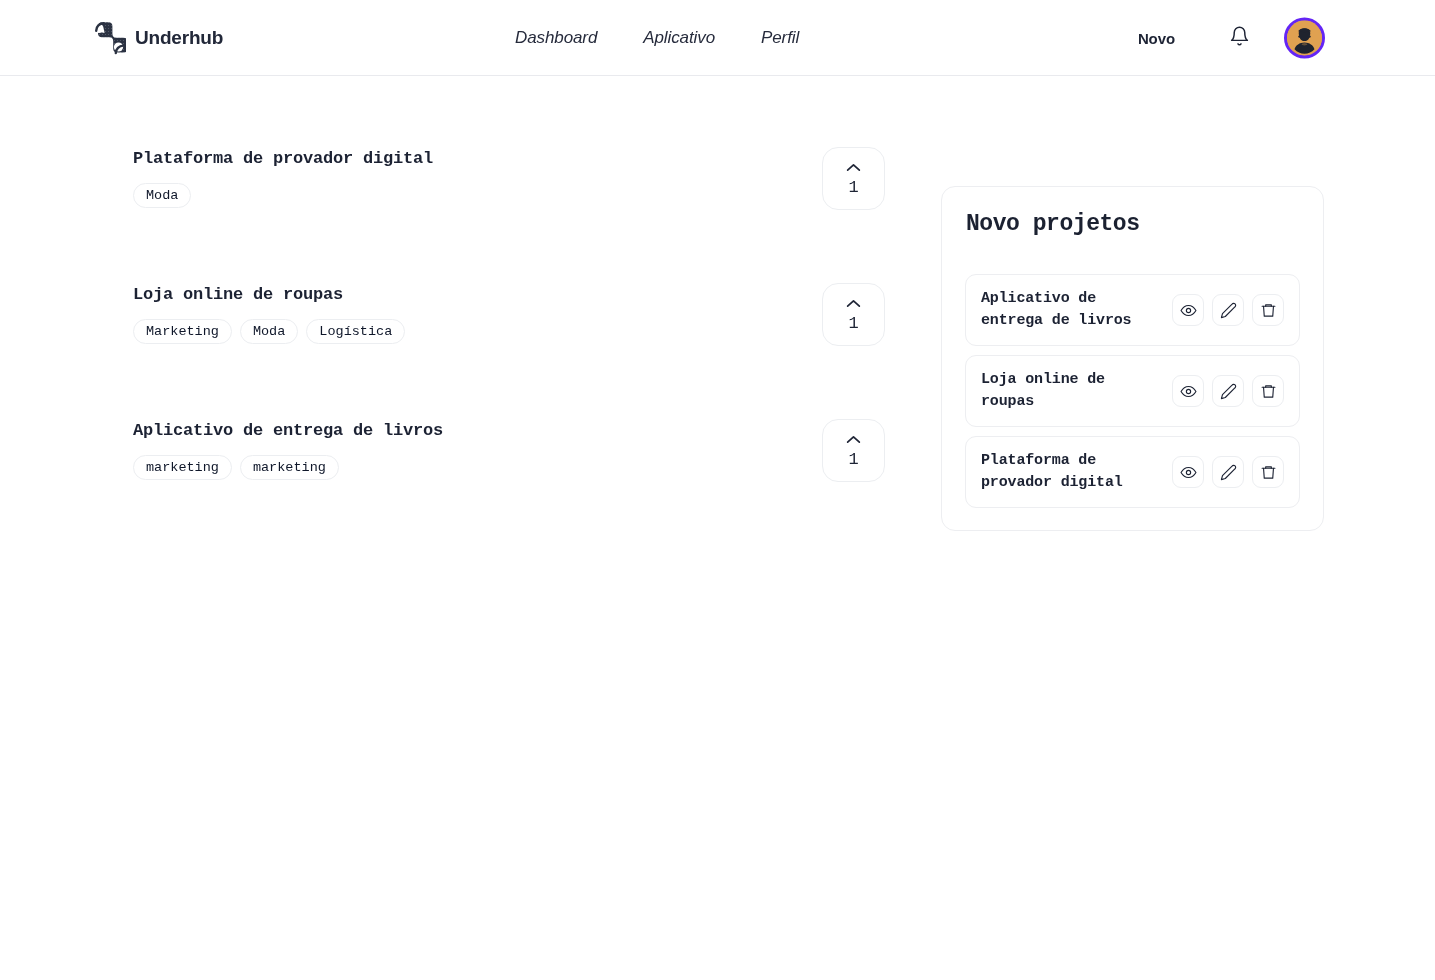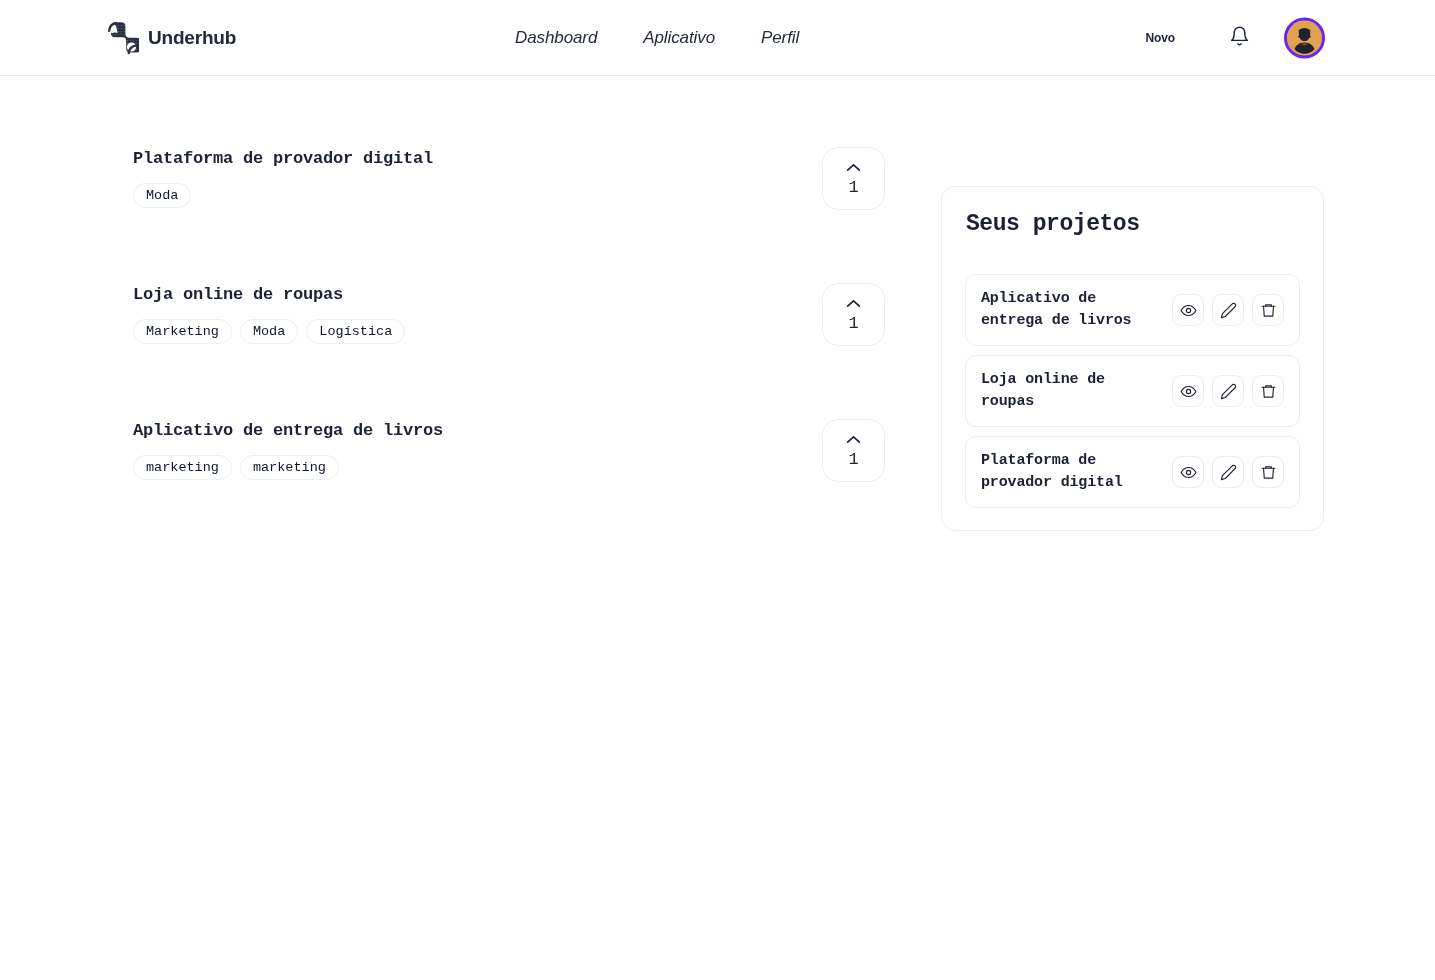--- a/index.html
+++ b/index.html
@@ -20,21 +20,21 @@
     height: 76px;
     width: 100%;
     border-bottom: 1px solid #e9eaee;
     background: #ffffff;
     display: flex;
     align-items: center;
   }
 
   .brand {
     position: absolute;
-    left: 105px;
+    left: 92px;
     top: 50%;
     transform: translateY(-50%);
     display: flex;
     align-items: center;
     gap: 9px;
     text-decoration: none;
   }
   .brand-mark {
     width: 34px;
     height: 34px;
@@ -73,21 +73,21 @@
   .header-right {
     position: absolute;
     right: 110px;
     top: 50%;
     transform: translateY(-50%);
     display: flex;
     align-items: center;
     gap: 0;
   }
   .novo-btn {
-    font-size: 12px;
+    font-size: 15px;
     font-weight: 700;
     color: #1e2435;
     background: none;
     border: none;
     cursor: pointer;
     letter-spacing: -0.1px;
     padding: 6px 4px;
     font-family: inherit;
     margin-right: 46px;
   }
@@ -364,21 +364,21 @@
             <path d="M1.5 8 L8 2 L14.5 8"></path>
           </svg>
         </span>
         <span class="vote-count">1</span>
       </button>
     </div>
 
   </div>
 
   <div class="projects-panel">
-    <div class="panel-title">Seus projetos</div>
+    <div class="panel-title">Novo projetos</div>
 
     <div class="project-card">
       <div class="project-name">Aplicativo de entrega de livros</div>
       <div class="card-actions">
         <button class="icon-btn">
           <span>
             <svg width="17" height="17" viewBox="0 0 24 24" fill="none" stroke="#1e2435" stroke-width="1.6" stroke-linecap="round" stroke-linejoin="round" aria-hidden="true">
               <path d="M1.5 12s4-7 10.5-7 10.5 7 10.5 7-4 7-10.5 7S1.5 12 1.5 12z"></path>
               <circle cx="12" cy="12" r="3"></circle>
             </svg>

